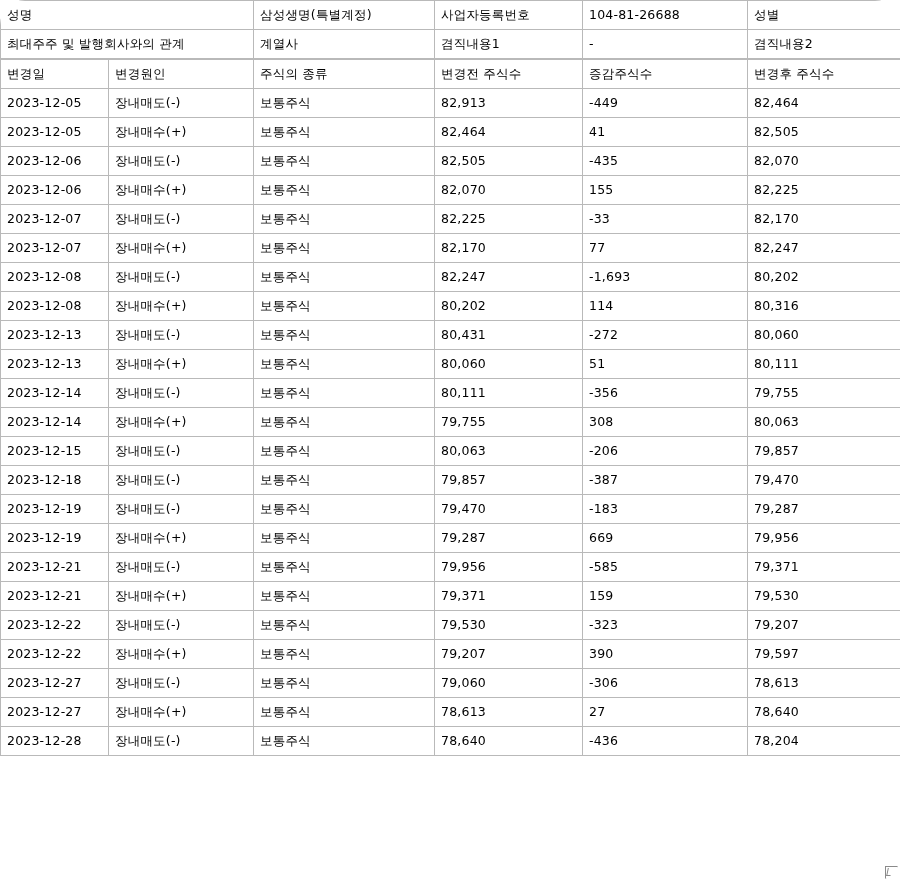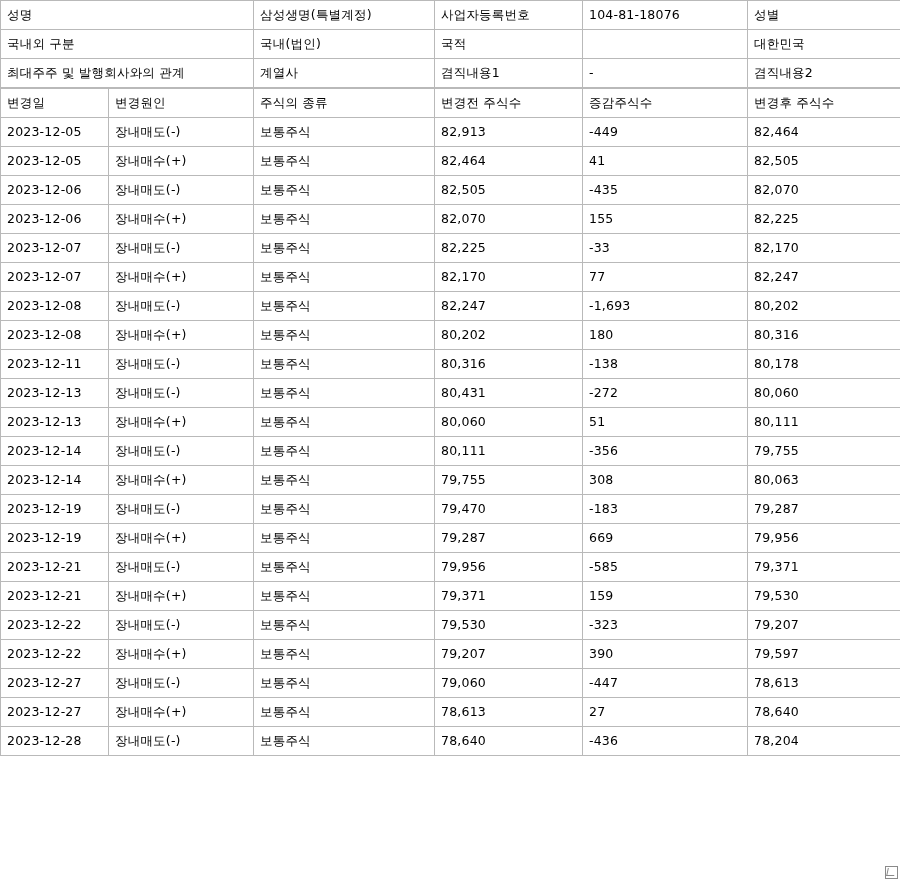--- a/index.html
+++ b/index.html
@@ -51,20 +51,21 @@
   col.i3 { width: 148px; }
   col.i4 { width: 165px; }
   col.i5 { width: 153px; }
   .clip {
     position: absolute;
     left: 0;
     top: 0;
     width: 900px;
     height: 881px;
     overflow: hidden;
+    border-radius: 25px;
   }
   .corner-mark {
     position: absolute;
     right: 2px;
     bottom: 2px;
     width: 11px;
     height: 11px;
     border: 1px solid #8a8a8a;
     background: #ffffff;
   }
@@ -92,29 +93,22 @@
           <col class="i2">
           <col class="i3">
           <col class="i4">
           <col class="i5">
       </colgroup>
       <tbody>
         <tr class="info">
           <td>성명</td>
           <td>삼성생명(특별계정)</td>
           <td>사업자등록번호</td>
-          <td>104-81-18076</td>
+          <td>104-81-26688</td>
           <td>성별</td>
-        </tr>
-        <tr class="info">
-          <td>국내외 구분</td>
-          <td>국내(법인)</td>
-          <td>국적</td>
-          <td></td>
-          <td>대한민국</td>
         </tr>
         <tr class="info">
           <td>최대주주 및 발행회사와의 관계</td>
           <td>계열사</td>
           <td>겸직내용1</td>
           <td>-</td>
           <td>겸직내용2</td>
         </tr>
       </tbody>
     </table>
@@ -193,30 +187,22 @@
             <td>보통주식</td>
             <td>82,247</td>
             <td>-1,693</td>
             <td>80,202</td>
           </tr>
           <tr>
             <td>2023-12-08</td>
             <td>장내매수(+)</td>
             <td>보통주식</td>
             <td>80,202</td>
-            <td>180</td>
+            <td>114</td>
             <td>80,316</td>
-          </tr>
-          <tr>
-            <td>2023-12-11</td>
-            <td>장내매도(-)</td>
-            <td>보통주식</td>
-            <td>80,316</td>
-            <td>-138</td>
-            <td>80,178</td>
           </tr>
           <tr>
             <td>2023-12-13</td>
             <td>장내매도(-)</td>
             <td>보통주식</td>
             <td>80,431</td>
             <td>-272</td>
             <td>80,060</td>
           </tr>
           <tr>
@@ -237,20 +223,36 @@
           </tr>
           <tr>
             <td>2023-12-14</td>
             <td>장내매수(+)</td>
             <td>보통주식</td>
             <td>79,755</td>
             <td>308</td>
             <td>80,063</td>
           </tr>
           <tr>
+            <td>2023-12-15</td>
+            <td>장내매도(-)</td>
+            <td>보통주식</td>
+            <td>80,063</td>
+            <td>-206</td>
+            <td>79,857</td>
+          </tr>
+          <tr>
+            <td>2023-12-18</td>
+            <td>장내매도(-)</td>
+            <td>보통주식</td>
+            <td>79,857</td>
+            <td>-387</td>
+            <td>79,470</td>
+          </tr>
+          <tr>
             <td>2023-12-19</td>
             <td>장내매도(-)</td>
             <td>보통주식</td>
             <td>79,470</td>
             <td>-183</td>
             <td>79,287</td>
           </tr>
           <tr>
             <td>2023-12-19</td>
             <td>장내매수(+)</td>
@@ -289,21 +291,21 @@
             <td>보통주식</td>
             <td>79,207</td>
             <td>390</td>
             <td>79,597</td>
           </tr>
           <tr>
             <td>2023-12-27</td>
             <td>장내매도(-)</td>
             <td>보통주식</td>
             <td>79,060</td>
-            <td>-447</td>
+            <td>-306</td>
             <td>78,613</td>
           </tr>
           <tr>
             <td>2023-12-27</td>
             <td>장내매수(+)</td>
             <td>보통주식</td>
             <td>78,613</td>
             <td>27</td>
             <td>78,640</td>
           </tr>

